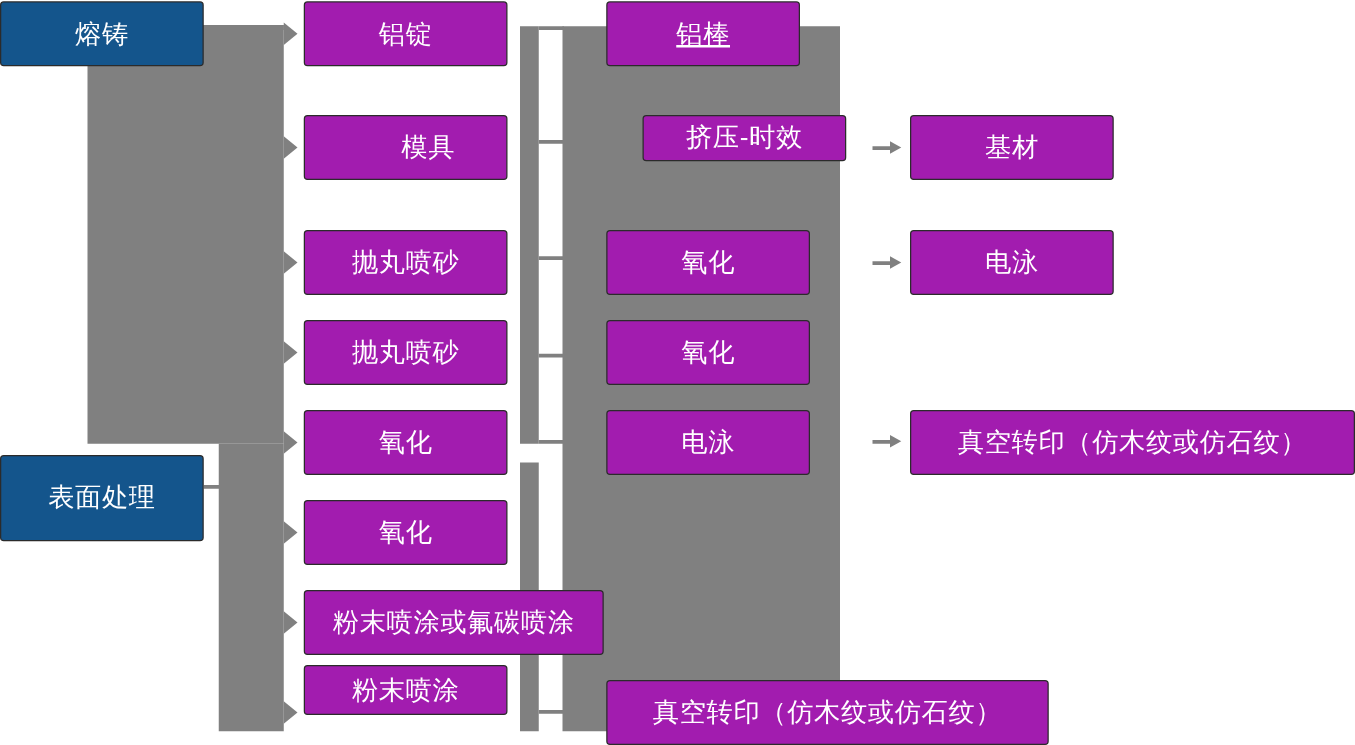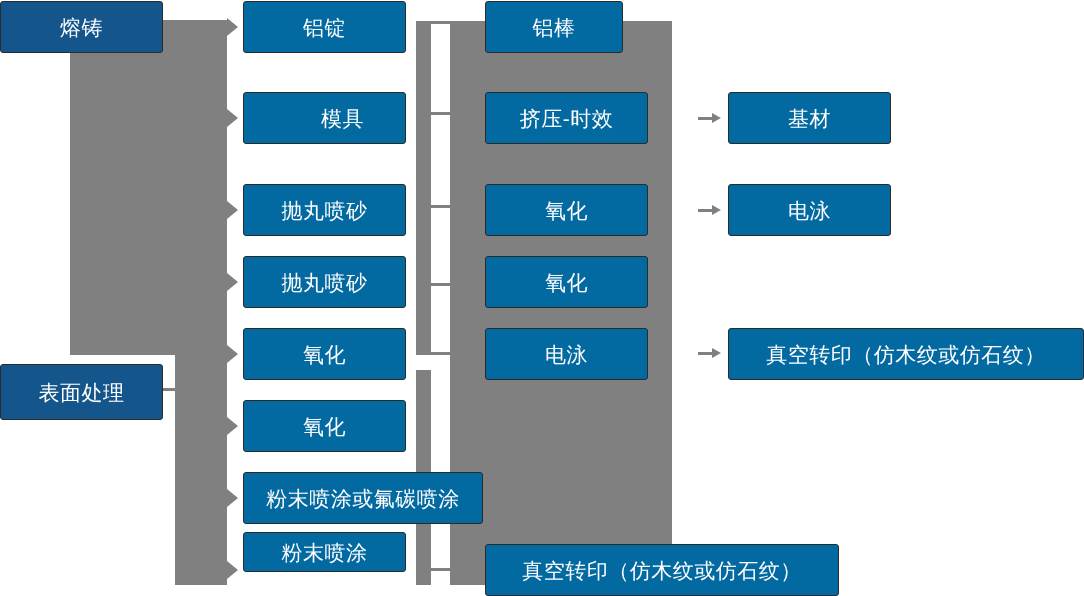--- a/index.html
+++ b/index.html
@@ -64,21 +64,21 @@
     display: flex;
     align-items: center;
     justify-content: center;
     font-size: 21px;
     line-height: 1;
     letter-spacing: 0.5px;
     white-space: nowrap;
     box-shadow: 2px 2px 0 rgba(0,0,0,0.0);
   }
   .box.dark  { background: #14558C; }
-  .box.light { background: #0369a1; }
+  .box.light { background: #a21caf; }
 
   
   .box::before {
     content: "";
     position: absolute;
     left: 3px;
     right: 3px;
     top: -2px;
     height: 3px;
     background: inherit;
@@ -135,21 +135,21 @@
     <div class="arrow-s" style="left:698px; top:117px; width:14px;"></div>
     <div class="arrow-s" style="left:698px; top:209px; width:14px;"></div>
     <div class="arrow-s" style="left:698px; top:352px; width:14px;"></div>
   </div>
 
   <div class="box dark" style="left:0px; top:1px; width:163px; height:52px;">
     <span>熔铸</span>
   </div>
 
 
-  <div class="box dark" style="left:0px; top:364px; width:163px; height:56px;">
+  <div class="box dark" style="left:0px; top:364px; width:163px; height:69px;">
     <span>表面处理</span>
   </div>
 
   <div class="box light" style="left:243px; top:1px; width:163px; height:52px;">
     <span>铝锭</span>
   </div>
 
   <div class="box light" style="left:243px; top:92px; width:163px; height:52px;padding-left:36px;">
     <span>模具</span>
   </div>
@@ -171,25 +171,25 @@
   </div>
 
   <div class="box light" style="left:243px; top:472px; width:240px; height:52px;">
     <span>粉末喷涂或氟碳喷涂</span>
   </div>
 
   <div class="box light" style="left:243px; top:532px; width:163px; height:40px;">
     <span>粉末喷涂</span>
   </div>
 
-  <div class="box light" style="left:485px; top:1px; width:138px; height:52px;">
+  <div class="box light" style="left:485px; top:1px; width:155px; height:52px;text-decoration:underline;">
     <span>铝棒</span>
   </div>
 
-  <div class="box light" style="left:485px; top:92px; width:163px; height:52px;">
+  <div class="box light" style="left:514px; top:92px; width:163px; height:37px;">
     <span>挤压-时效</span>
   </div>
 
   <div class="box light" style="left:485px; top:184px; width:163px; height:52px;">
     <span>氧化</span>
   </div>
 
   <div class="box light" style="left:485px; top:256px; width:163px; height:52px;">
     <span>氧化</span>
   </div>

